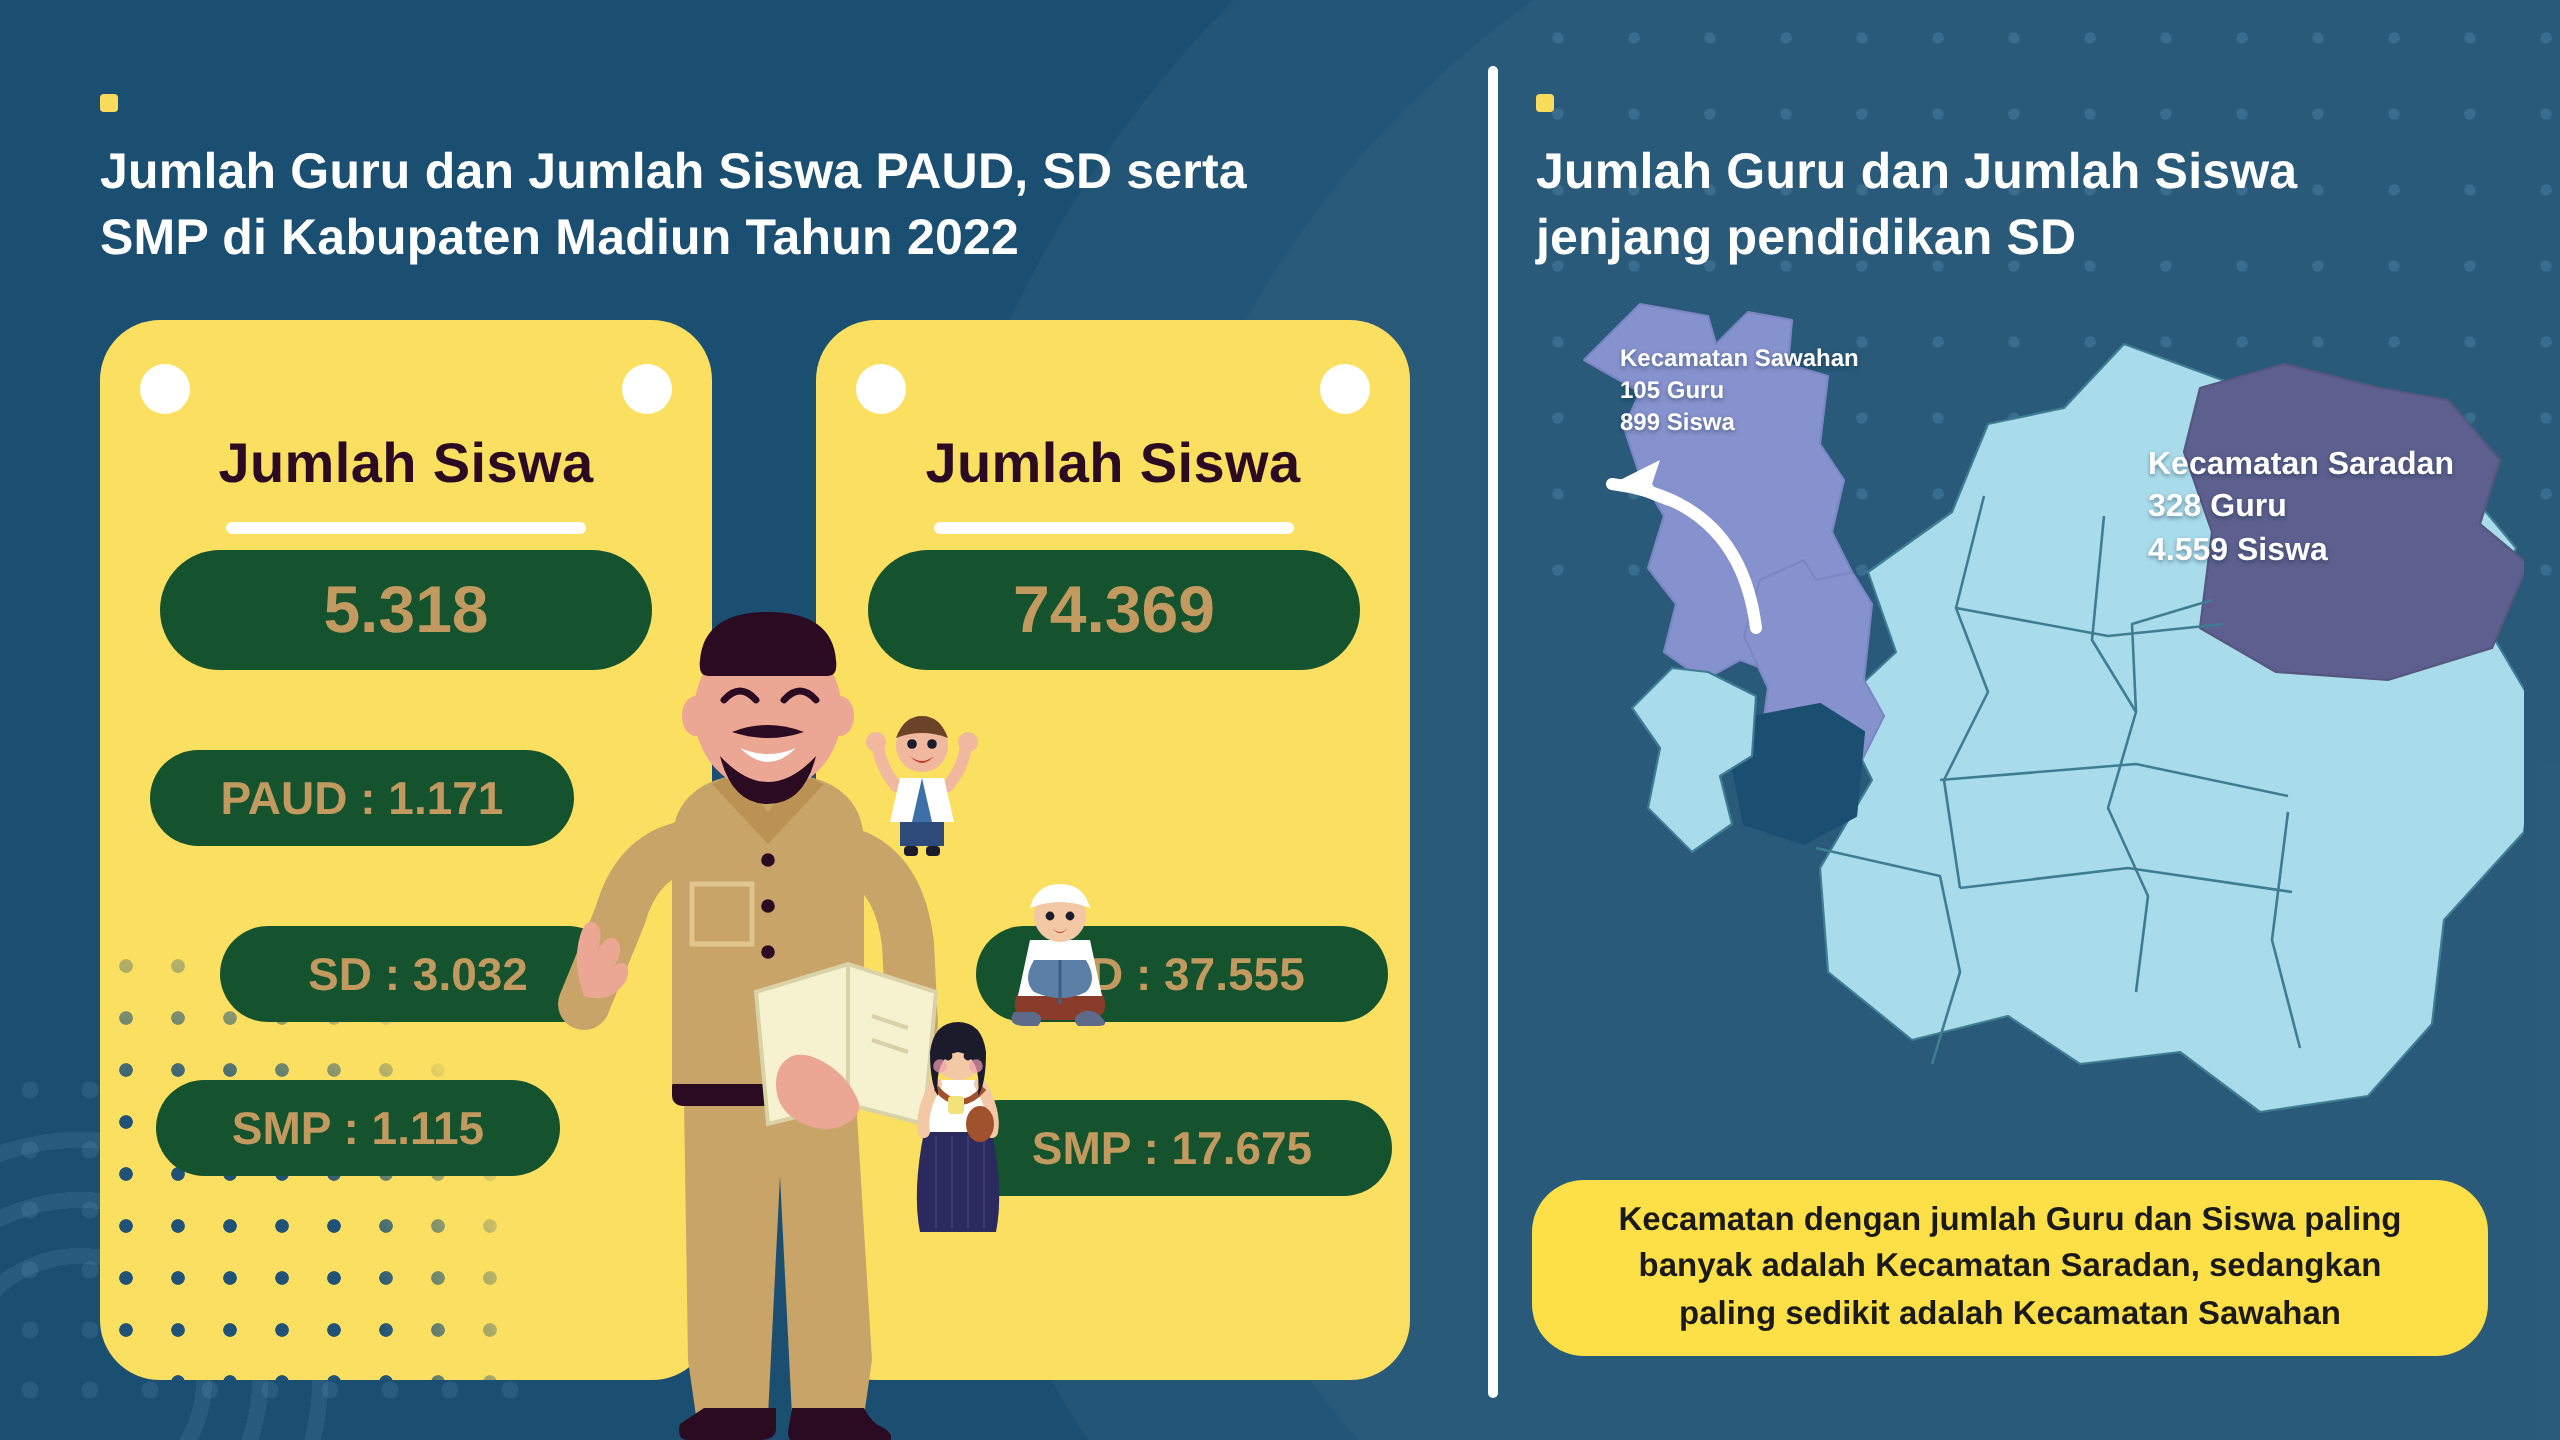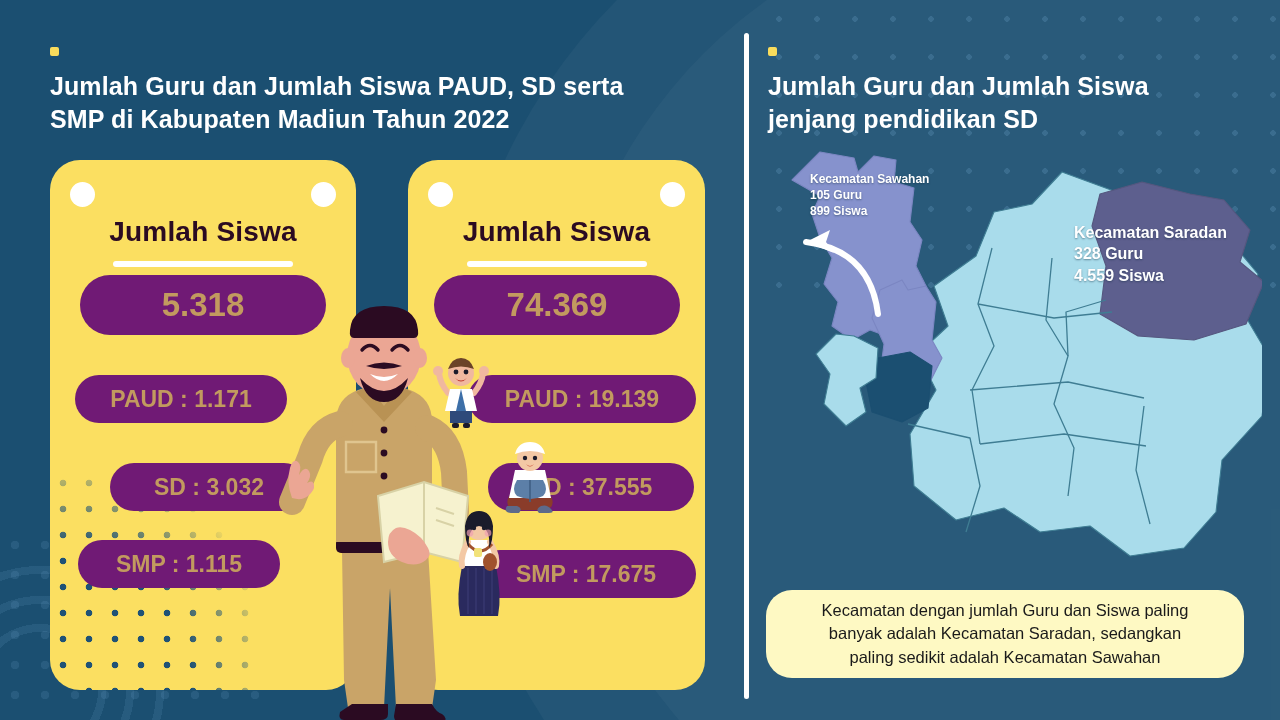--- a/index.html
+++ b/index.html
@@ -79,21 +79,21 @@
   .card-title{
     position:absolute; left:0; right:0; top:56px; text-align:center;
     color:#2b0b22; font-size:28px; font-weight:bold; letter-spacing:.2px;
   }
   .card-rule{
     position:absolute; top:101px; left:50%; transform:translateX(-50%);
     width:180px; height:6px; background:#ffffff; border-radius:3px;
   }
 
   .pill{
-    position:absolute; background:#701a75; border-radius:40px;
+    position:absolute; background:#14532d; border-radius:40px;
     display:flex; align-items:center; justify-content:center;
     color:#c29a5f; font-weight:bold; white-space:nowrap;
   }
   .pill.big{ font-size:33px; height:60px; }
   .pill.small{ font-size:23px; height:48px; }
 
   
   #g-total{ left:30px; top:115px; width:246px; }
   #g-paud{ left:25px; top:215px; width:212px; }
   #g-sd{   left:60px; top:303px; width:198px; }
@@ -128,23 +128,23 @@
   .callout{
     position:absolute; color:#ffffff; font-weight:bold; line-height:1.33;
     white-space:pre-line; text-shadow:0 1px 2px rgba(10,40,60,.45);
   }
   #callout-sawahan{ left:810px; top:172px; font-size:12px; }
   #callout-saradan{ left:1074px; top:222px; font-size:16px; }
 
   
   #footnote{
     position:absolute; left:766px; top:590px; width:478px; height:88px;
-    background:#fef9c3; border-radius:26px;
+    background:#fde047; border-radius:26px;
     display:flex; align-items:center; justify-content:center;
-    color:#1a1a1a; font-size:16.5px; font-weight:normal; line-height:1.42;
+    color:#1a1a1a; font-size:16.5px; font-weight:bold; line-height:1.42;
     text-align:center; padding:0 16px; white-space:pre-line;
   }
 </style>
 </head>
 <body>
 
 <div class="bg-arc"></div>
 <div class="bg-arc2"></div>
 <div class="bg-dots-tr"></div>
 <div class="bg-rings"></div>
@@ -175,21 +175,20 @@
   <div class="pill small" id="g-sd">SD : 3.032</div>
   <div class="pill small" id="g-smp">SMP : 1.115</div>
 </div>
 
 <div class="card" id="card-siswa">
   <div class="punch l"></div>
   <div class="punch r"></div>
   <div class="card-title">Jumlah Siswa</div>
   <div class="card-rule"></div>
   <div class="pill big" id="s-total">74.369</div>
-  <div class="pill small" id="s-paud">PAUD : 19.139</div>
   <div class="pill small" id="s-sd">SD : 37.555</div>
   <div class="pill small" id="s-smp">SMP : 17.675</div>
 </div>
 
 <svg class="illus" id="teacher" viewBox="0 0 230 420">
 
   <path d="M72 250 h86 l8 130 -4 28 h-36 l-6 -120 -6 120 h-36 l-4 -28z" fill="#c9a468"></path>
 
   <path d="M82 404 h36 v10 q0 6 -8 6 h-36 q-6 0 -4 -8z" fill="#2b0b22"></path>
   <path d="M126 404 h36 q4 8 10 10 q6 4 2 8 h-44 q-6 0 -6 -6z" fill="#2b0b22"></path>

